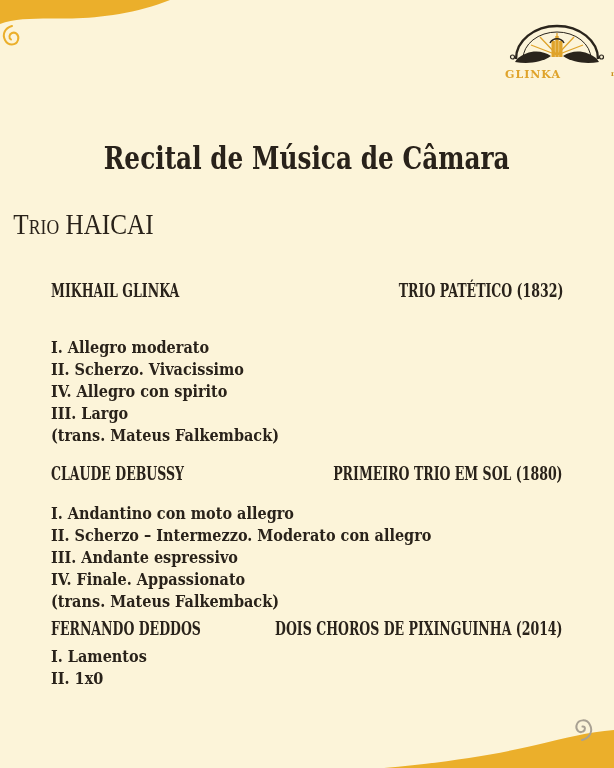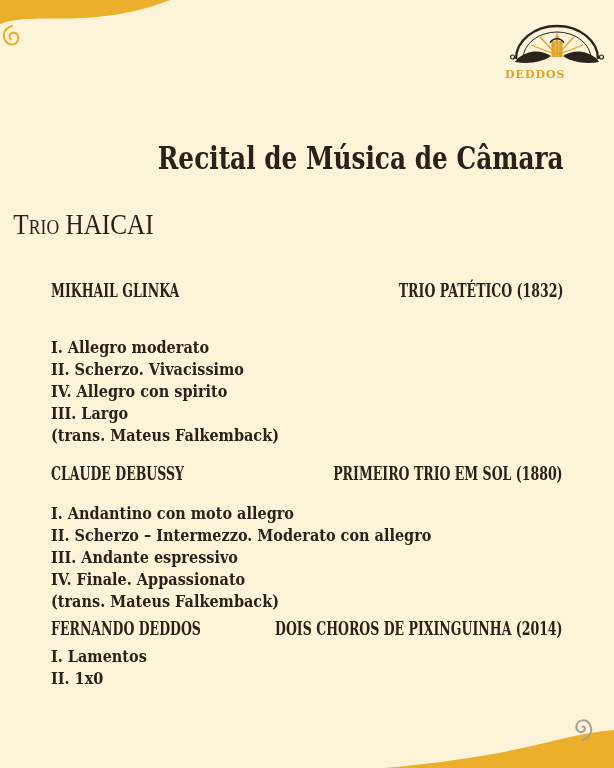--- a/index.html
+++ b/index.html
@@ -16,21 +16,21 @@
   .logo-text { margin-top:-4px; white-space:nowrap; }
   .logo-word { font-size:11px; font-weight:bold; color:#DFA32B; letter-spacing:1px; }
   .logo-no   { font-size:7px;  font-weight:bold; color:#C98F1F; vertical-align:2px; padding:0 2px; letter-spacing:0;margin-left:48px; }
 
   .cx { display:inline-block; transform-origin:center center; white-space:nowrap; }
 
   .t-title { position:absolute; top:57px; left:0; width:100%; text-align:center;
              font-size:43px; font-weight:bold; }
   .t-title .cx { transform:scaleX(.63); }
 
-  .t-sub { position:absolute; top:140px; left:0; width:100%; text-align:right;
+  .t-sub { position:absolute; top:140px; left:0; width:100%; text-align:center;
            font-size:31px; font-weight:bold; }
   .t-sub .cx { transform:scaleX(.80); }
 
   .t-ens { position:absolute; top:207px; left:0; width:100%; text-align:left;
            font-family:"Liberation Serif", serif; font-weight:400;
            font-size:30px; font-variant:small-caps; }
   .t-ens .cx { transform:scaleX(.84); }
 
   .shead { position:absolute; left:51px; right:51px; height:22px;
            font-size:19px; font-weight:bold; }
@@ -61,21 +61,21 @@
       <rect x="44.5" y="20" width="3.4" height="16" fill="#DFA32B"></rect>
       <rect x="48.3" y="15" width="3.4" height="21" fill="#DFA32B"></rect>
       <rect x="52.1" y="20" width="3.4" height="16" fill="#DFA32B"></rect>
       <path d="M43,22 A8,8 0 0 1 57,22" fill="none" stroke="#2A241C" stroke-width="1.5"></path>
       <path d="M10,38 C20,29 34,28 44,35 C34,42 20,43 8,41 Z" fill="#2A241C"></path>
       <path d="M90,38 C80,29 66,28 56,35 C66,42 80,43 92,41 Z" fill="#2A241C"></path>
       <circle cx="5.5" cy="36" r="2" fill="none" stroke="#2A241C" stroke-width="1.2"></circle>
       <circle cx="94.5" cy="36" r="2" fill="none" stroke="#2A241C" stroke-width="1.2"></circle>
     </svg>
     <div class="logo-text">
-      <span class="logo-word">DEDDOS</span><span class="logo-no">no</span><span class="logo-word">PAÇO</span>
+      <span class="logo-word">GLINKA</span><span class="logo-no">no</span><span class="logo-word">PAÇO</span>
     </div>
   </div>
 
   <div class="t-sub">
     <span class="cx">Recital de Música de Câmara</span>
   </div>
   <div class="t-ens">
     <span class="cx">Trio HAICAI</span>
   </div>
 

